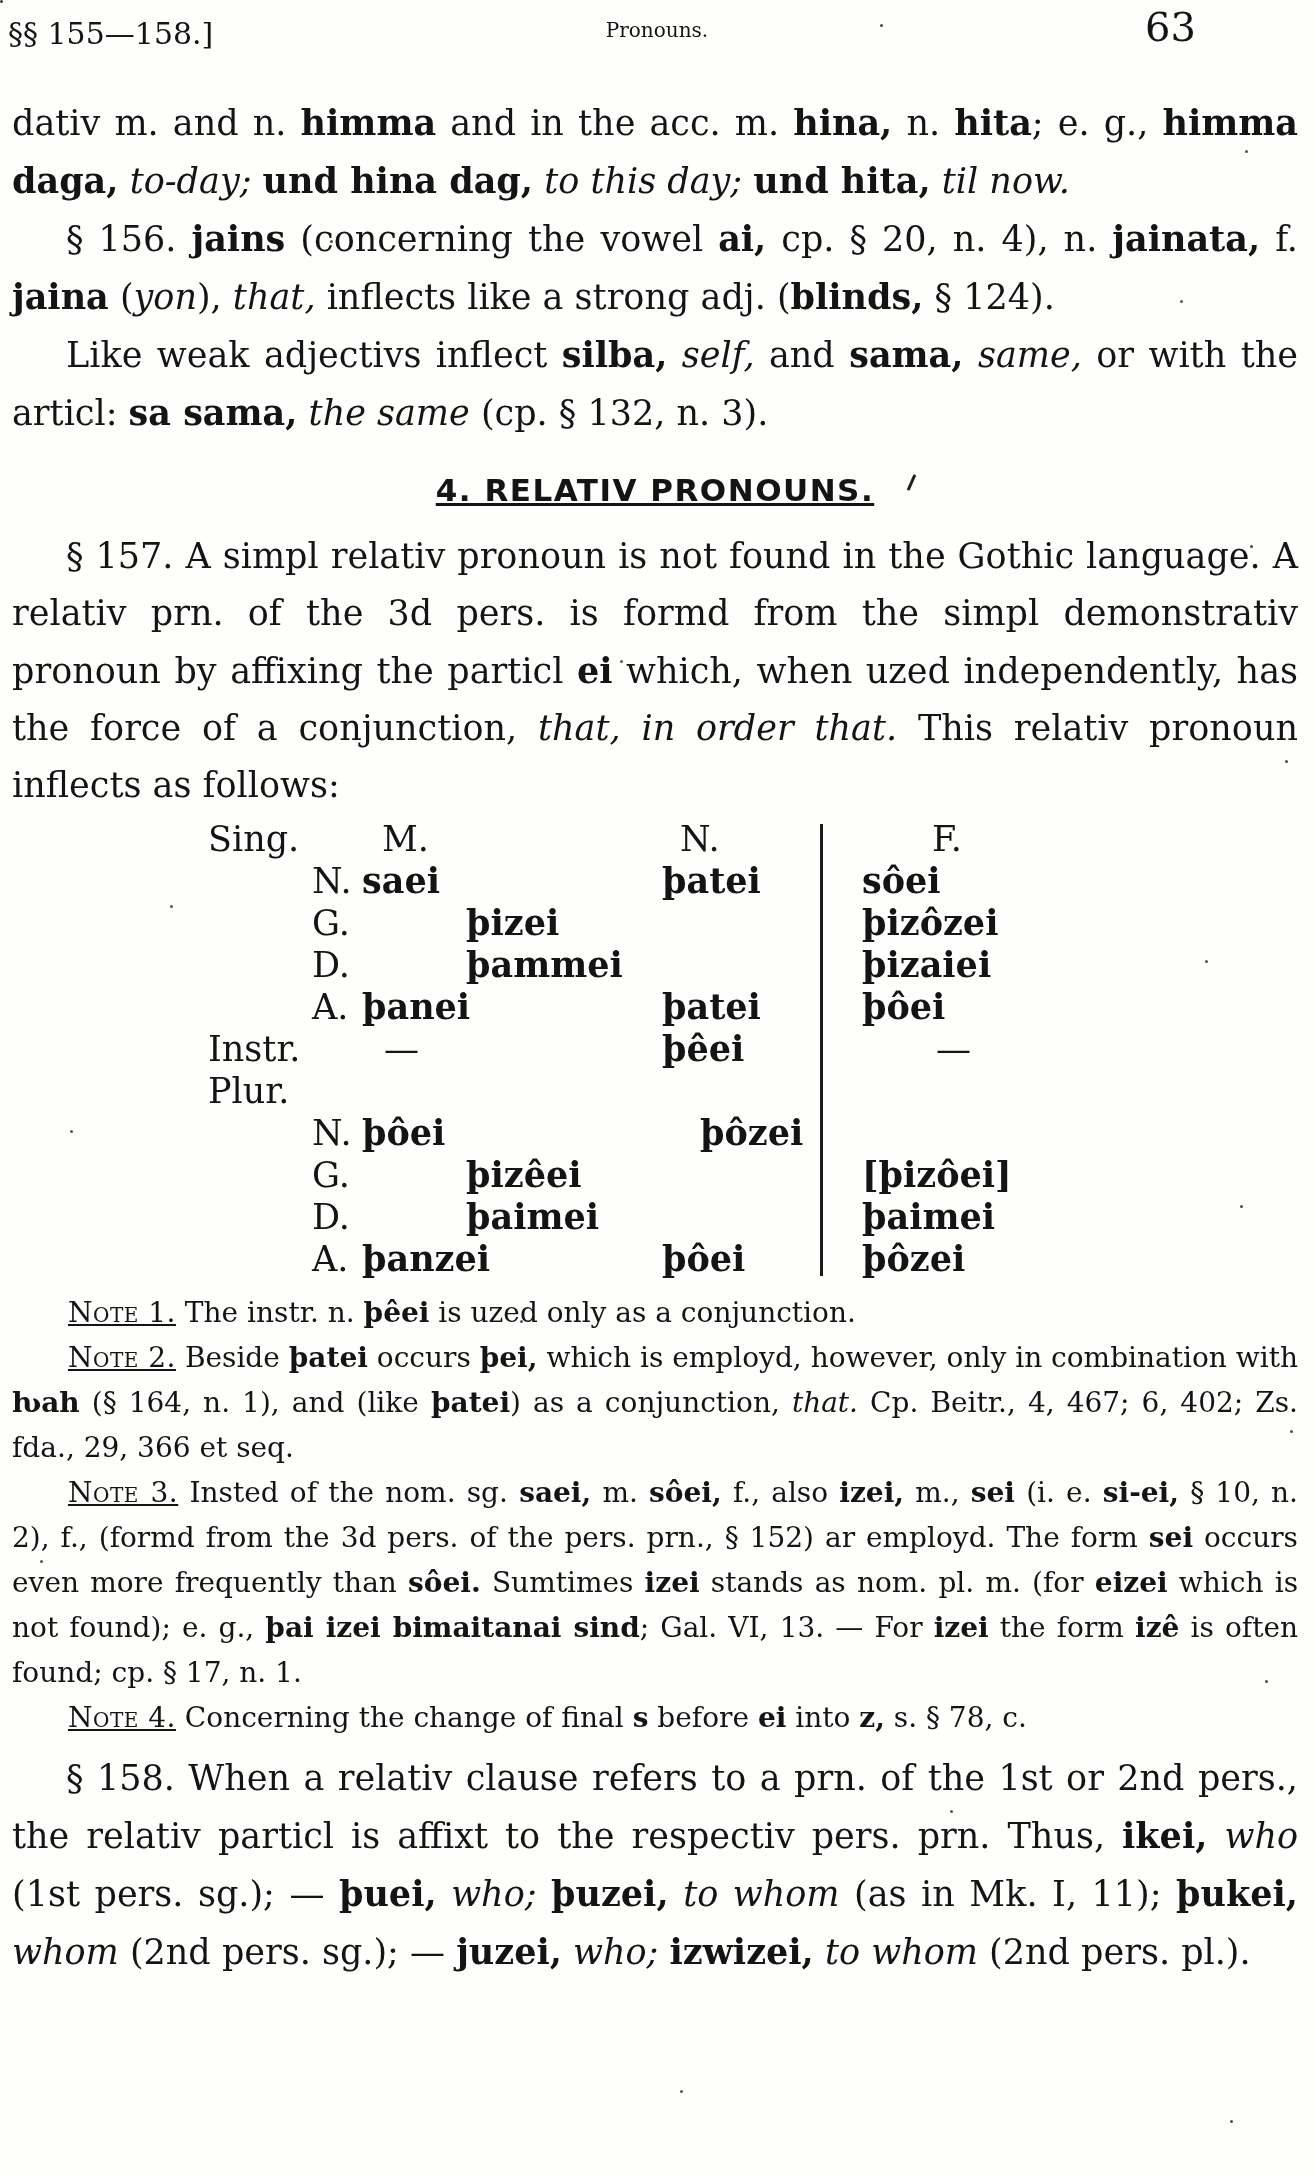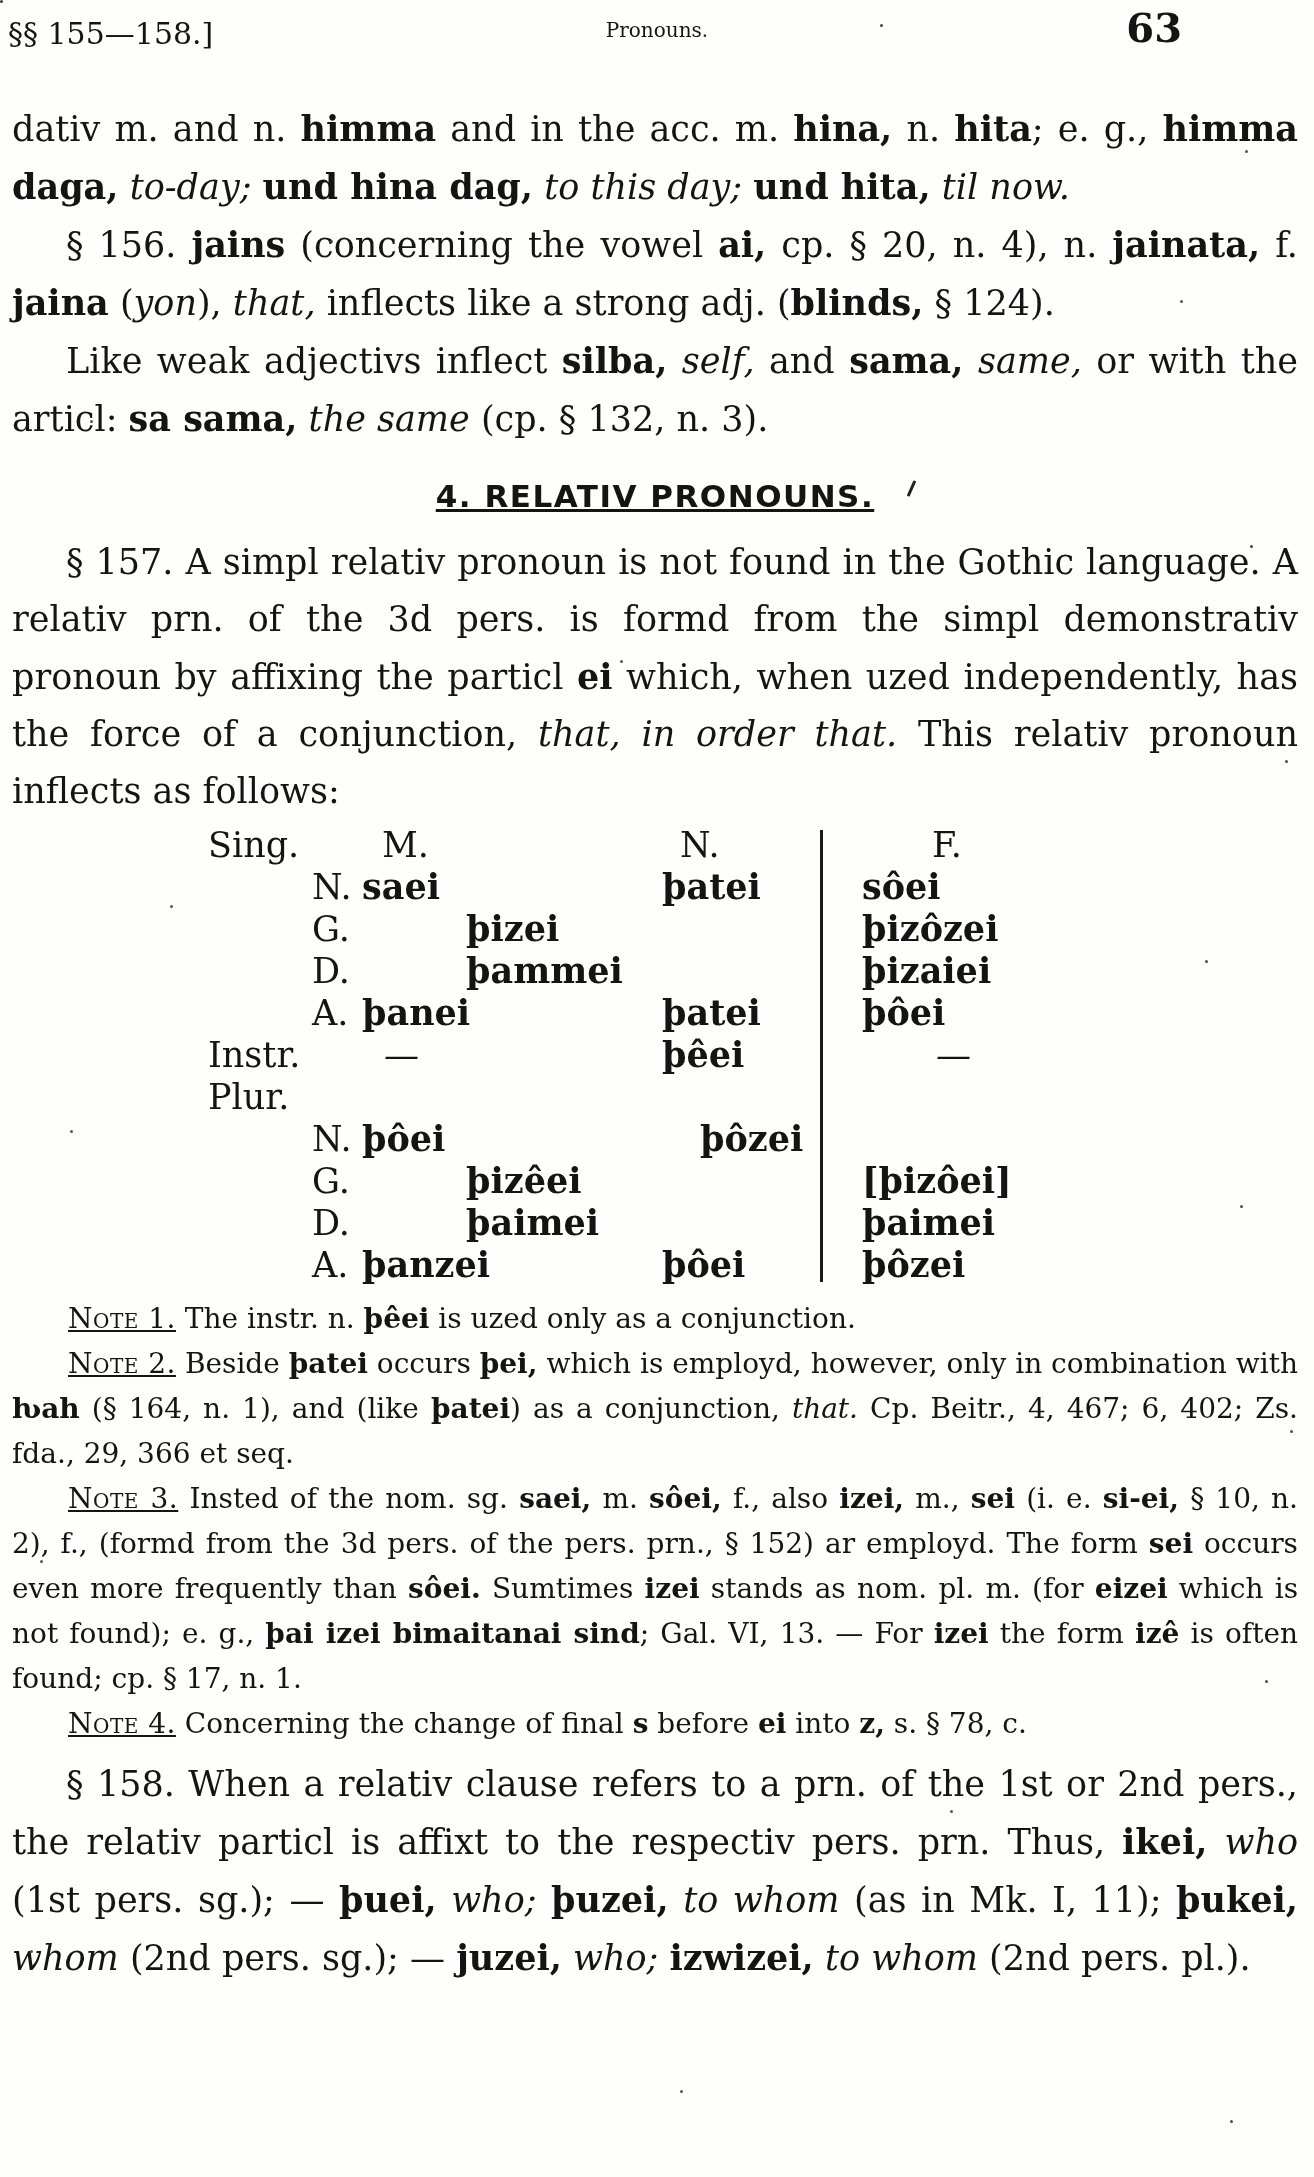--- a/index.html
+++ b/index.html
@@ -5,25 +5,25 @@
   html,body{margin:0;padding:0;background:#d8d8d8;}
   .page{
     position:relative; width:1314px; height:2177px; margin:0 auto;
     background:#fefefd; color:#141414; overflow:hidden;
     font-family:"DejaVu Serif","Liberation Serif",serif;
   }
   
   .pagehead{position:relative; height:58px; padding-top:14px;}
   .ph-left{position:absolute; left:8px; top:16px; font-size:30px;}
   .ph-center{position:absolute; left:50%; transform:translateX(-50%); top:18px; font-size:20px;}
-  .ph-right{position:absolute; right:132px; top:4px; font-size:40px; font-weight:bold;}
+  .ph-right{position:absolute; right:118px; top:4px; font-size:40px; font-weight:normal;}
   
   .content{padding:0 16px 0 12px;}
   .para{font-size:35px; line-height:57px; text-align:justify; text-indent:54px; margin:0;}
-  .para.no-indent{text-indent:0; margin-top:28px;}
+  .para.no-indent{text-indent:0; margin-top:22px;}
   .r{font-style:normal; font-weight:normal;}
   .b{font-weight:bold;}
   .i{font-style:italic;}
   .sc{font-variant:small-caps; letter-spacing:.5px;text-decoration:underline;}
   
   .sechead{
     position:relative; text-align:center; margin:30px 0 20px;
     font-family:"DejaVu Sans","Liberation Sans",sans-serif;
     font-size:31px; font-weight:bold; letter-spacing:1.5px;text-decoration:underline;
   }

